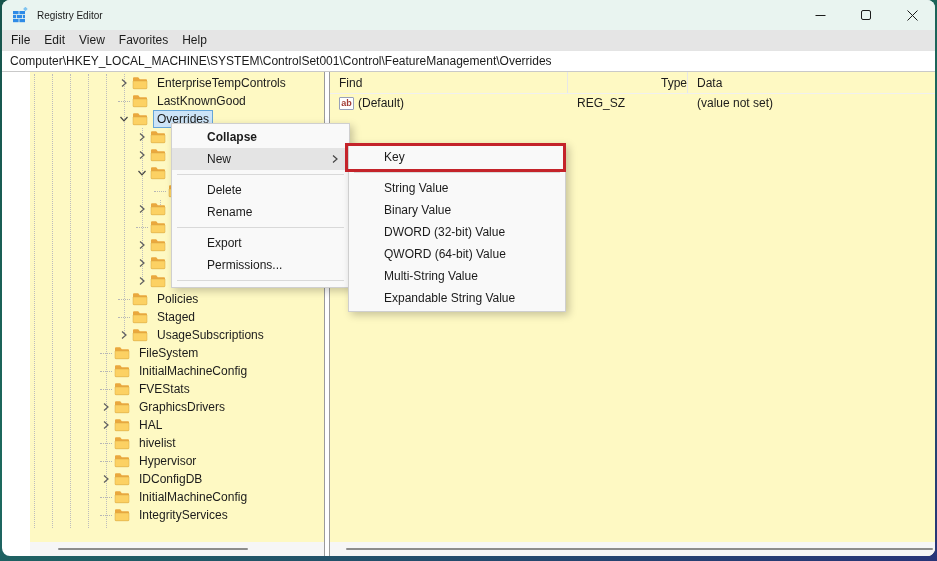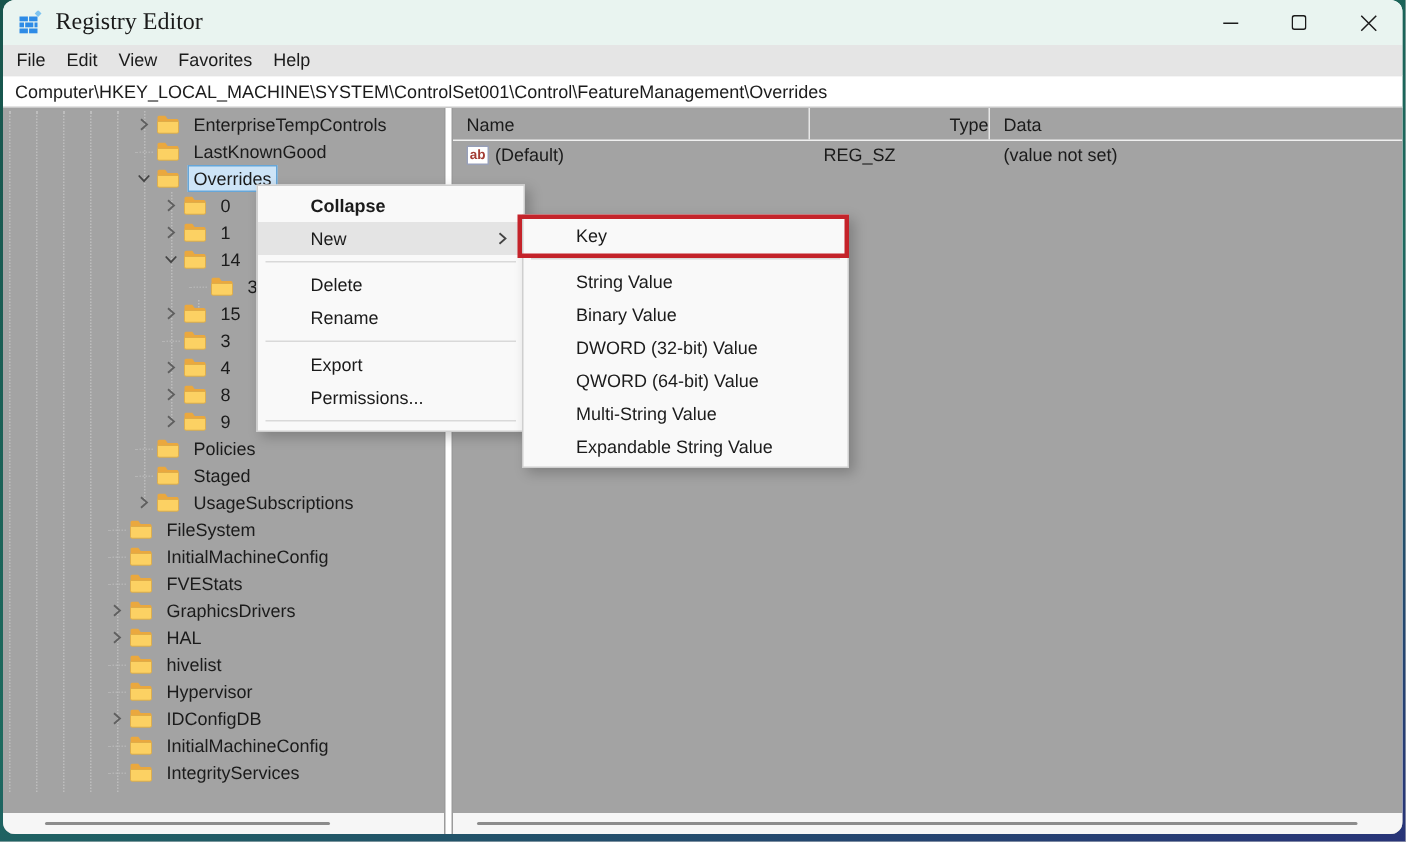--- a/index.html
+++ b/index.html
@@ -15,39 +15,39 @@
     position: absolute; left: 2px; top: 0; right: 2px; bottom: 5px;
     background: #ffffff; border-radius: 8px; overflow: hidden;
     display: flex; flex-direction: column;
   }
   
   .titlebar {
     height: 30px; background: var(--titlebar-bg); flex: 0 0 30px;
     display: flex; align-items: center; padding-left: 10px;
   }
   .app-icon { width: 16px; height: 16px; margin-right: 9px; display: inline-flex; }
-  .title { font-size: 16px; font-family: Liberation Serif, serif; }
+  .title { font-size: 10px; }
   .win-controls { margin-left: auto; display: flex; height: 100%; }
   .win-btn {
     width: 46px; height: 100%; border: none; background: transparent;
     display: flex; align-items: center; justify-content: center; cursor: default;
   }
   
   .menubar {
     height: 21px; flex: 0 0 21px; background: #e5e5e5; display: flex;
     align-items: center; padding-left: 2px; border-bottom: 1px solid #e4e4e4;
   }
   .menubar .menu-item { padding: 0 7px; height: 100%; line-height: 20px; }
   .addressbar {
     height: 21px; flex: 0 0 21px; background: #fff; display: flex;
     align-items: center; padding-left: 8px; border-bottom: 1px solid #c9c9c9;
     white-space: nowrap; overflow: hidden;
   }
   
-  .content { flex: 1; display: flex; position: relative; background: #a3a3a3; }
+  .content { flex: 1; display: flex; position: relative; background: #fef9c3; margin-left: 28px; }
   .tree-panel { width: 294px; flex: 0 0 294px; position: relative; overflow: hidden; }
   .splitter { width: 6px; flex: 0 0 6px; border-left: 1px solid #9b9b9b; border-right: 1px solid #9b9b9b; background: #fff; }
   .list-panel { flex: 1; position: relative; overflow: hidden; }
 
   .guide { position: absolute; width: 0; border-left: 1px dotted #bdbdbd; }
 
   #tree-rows { position: relative; padding-top: 2px; }
   .tree-row { height: 18px; display: flex; align-items: center; white-space: nowrap; }
   .tw-spacer { flex: 0 0 auto; height: 1px; }
   .chev { flex: 0 0 12px; width: 12px; height: 18px; display: inline-flex; align-items: center; justify-content: center; }
@@ -488,21 +488,21 @@
             <span class="tree-label">IntegrityServices</span>
           </div>
         </div>
       <div class="hscroll">
         <div class="hthumb" style="left:28px; width:190px;"></div>
       </div>
     </div>
     <div class="splitter"></div>
     <div class="list-panel">
       <div class="list-header" id="list-header">
-          <div class="col-cell" style="width: 238px;">Name</div>
+          <div class="col-cell" style="width: 238px;">Find</div>
           <div class="col-cell" style="width: 120px; text-align: right;">Type</div>
           <div class="col-cell" style="flex: 1 1 0%; border-right: none;">Data</div>
         </div>
       <div id="list-rows">
           <div class="list-row">
             <div class="cell name-flex" style="width: 238px;">
               <span class="ab-icon">ab</span>
               <span>(Default)</span>
             </div>
             <div class="cell" style="width: 120px;">REG_SZ</div>

